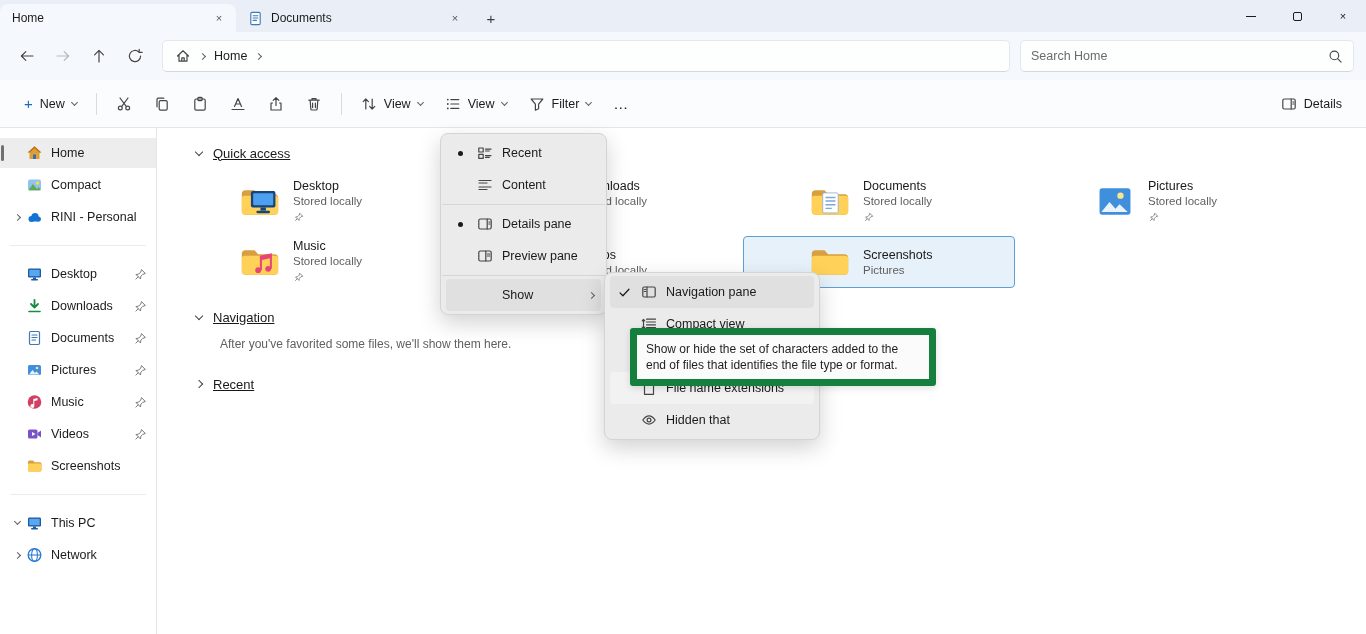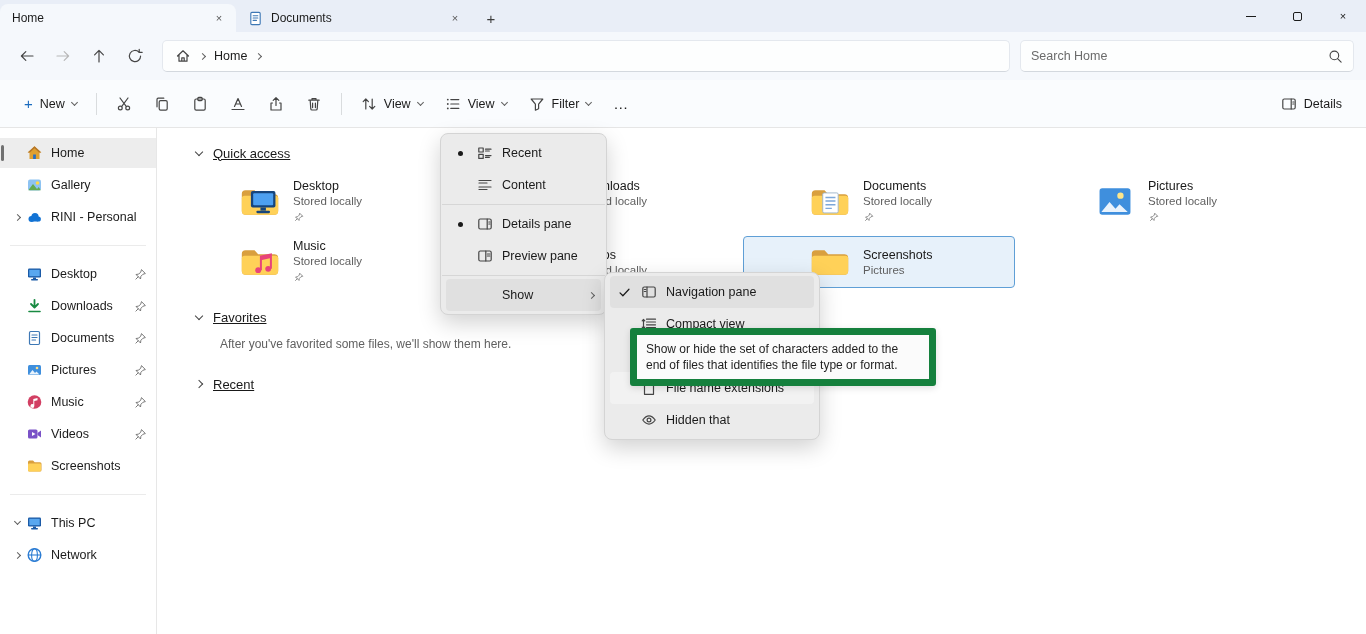--- a/index.html
+++ b/index.html
@@ -426,21 +426,21 @@
         <svg class="s-ico">
             <use href="#i-house"></use>
           </svg>
         <span class="s-label">Home</span>
       </div>
       <div class="srow">
         <span class="chev-slot"></span>
         <svg class="s-ico">
             <use href="#i-gallery"></use>
           </svg>
-        <span class="s-label">Gallery</span>
+        <span class="s-label">Compact</span>
       </div>
       <div class="srow">
         <span class="chev-slot">
             <span class="chev right small"></span>
           </span>
         <svg class="s-ico">
             <use href="#i-cloud"></use>
           </svg>
         <span class="s-label">RINI - Personal</span>
       </div>
@@ -615,21 +615,21 @@
             </svg>
           <div>
             <div class="t-name">Screenshots</div>
             <div class="t-sub">Pictures</div>
           </div>
         </div>
       </div>
 
       <div class="sec-head mt18">
         <span class="chev down"></span>
-        <span>Favorites</span>
+        <span>Navigation</span>
       </div>
       <div class="fav-text">After you've favorited some files, we'll show them here.</div>
 
       <div class="sec-head mt22">
         <span class="chev right"></span>
         <span>Recent</span>
       </div>
     </div>
   </div>
 

